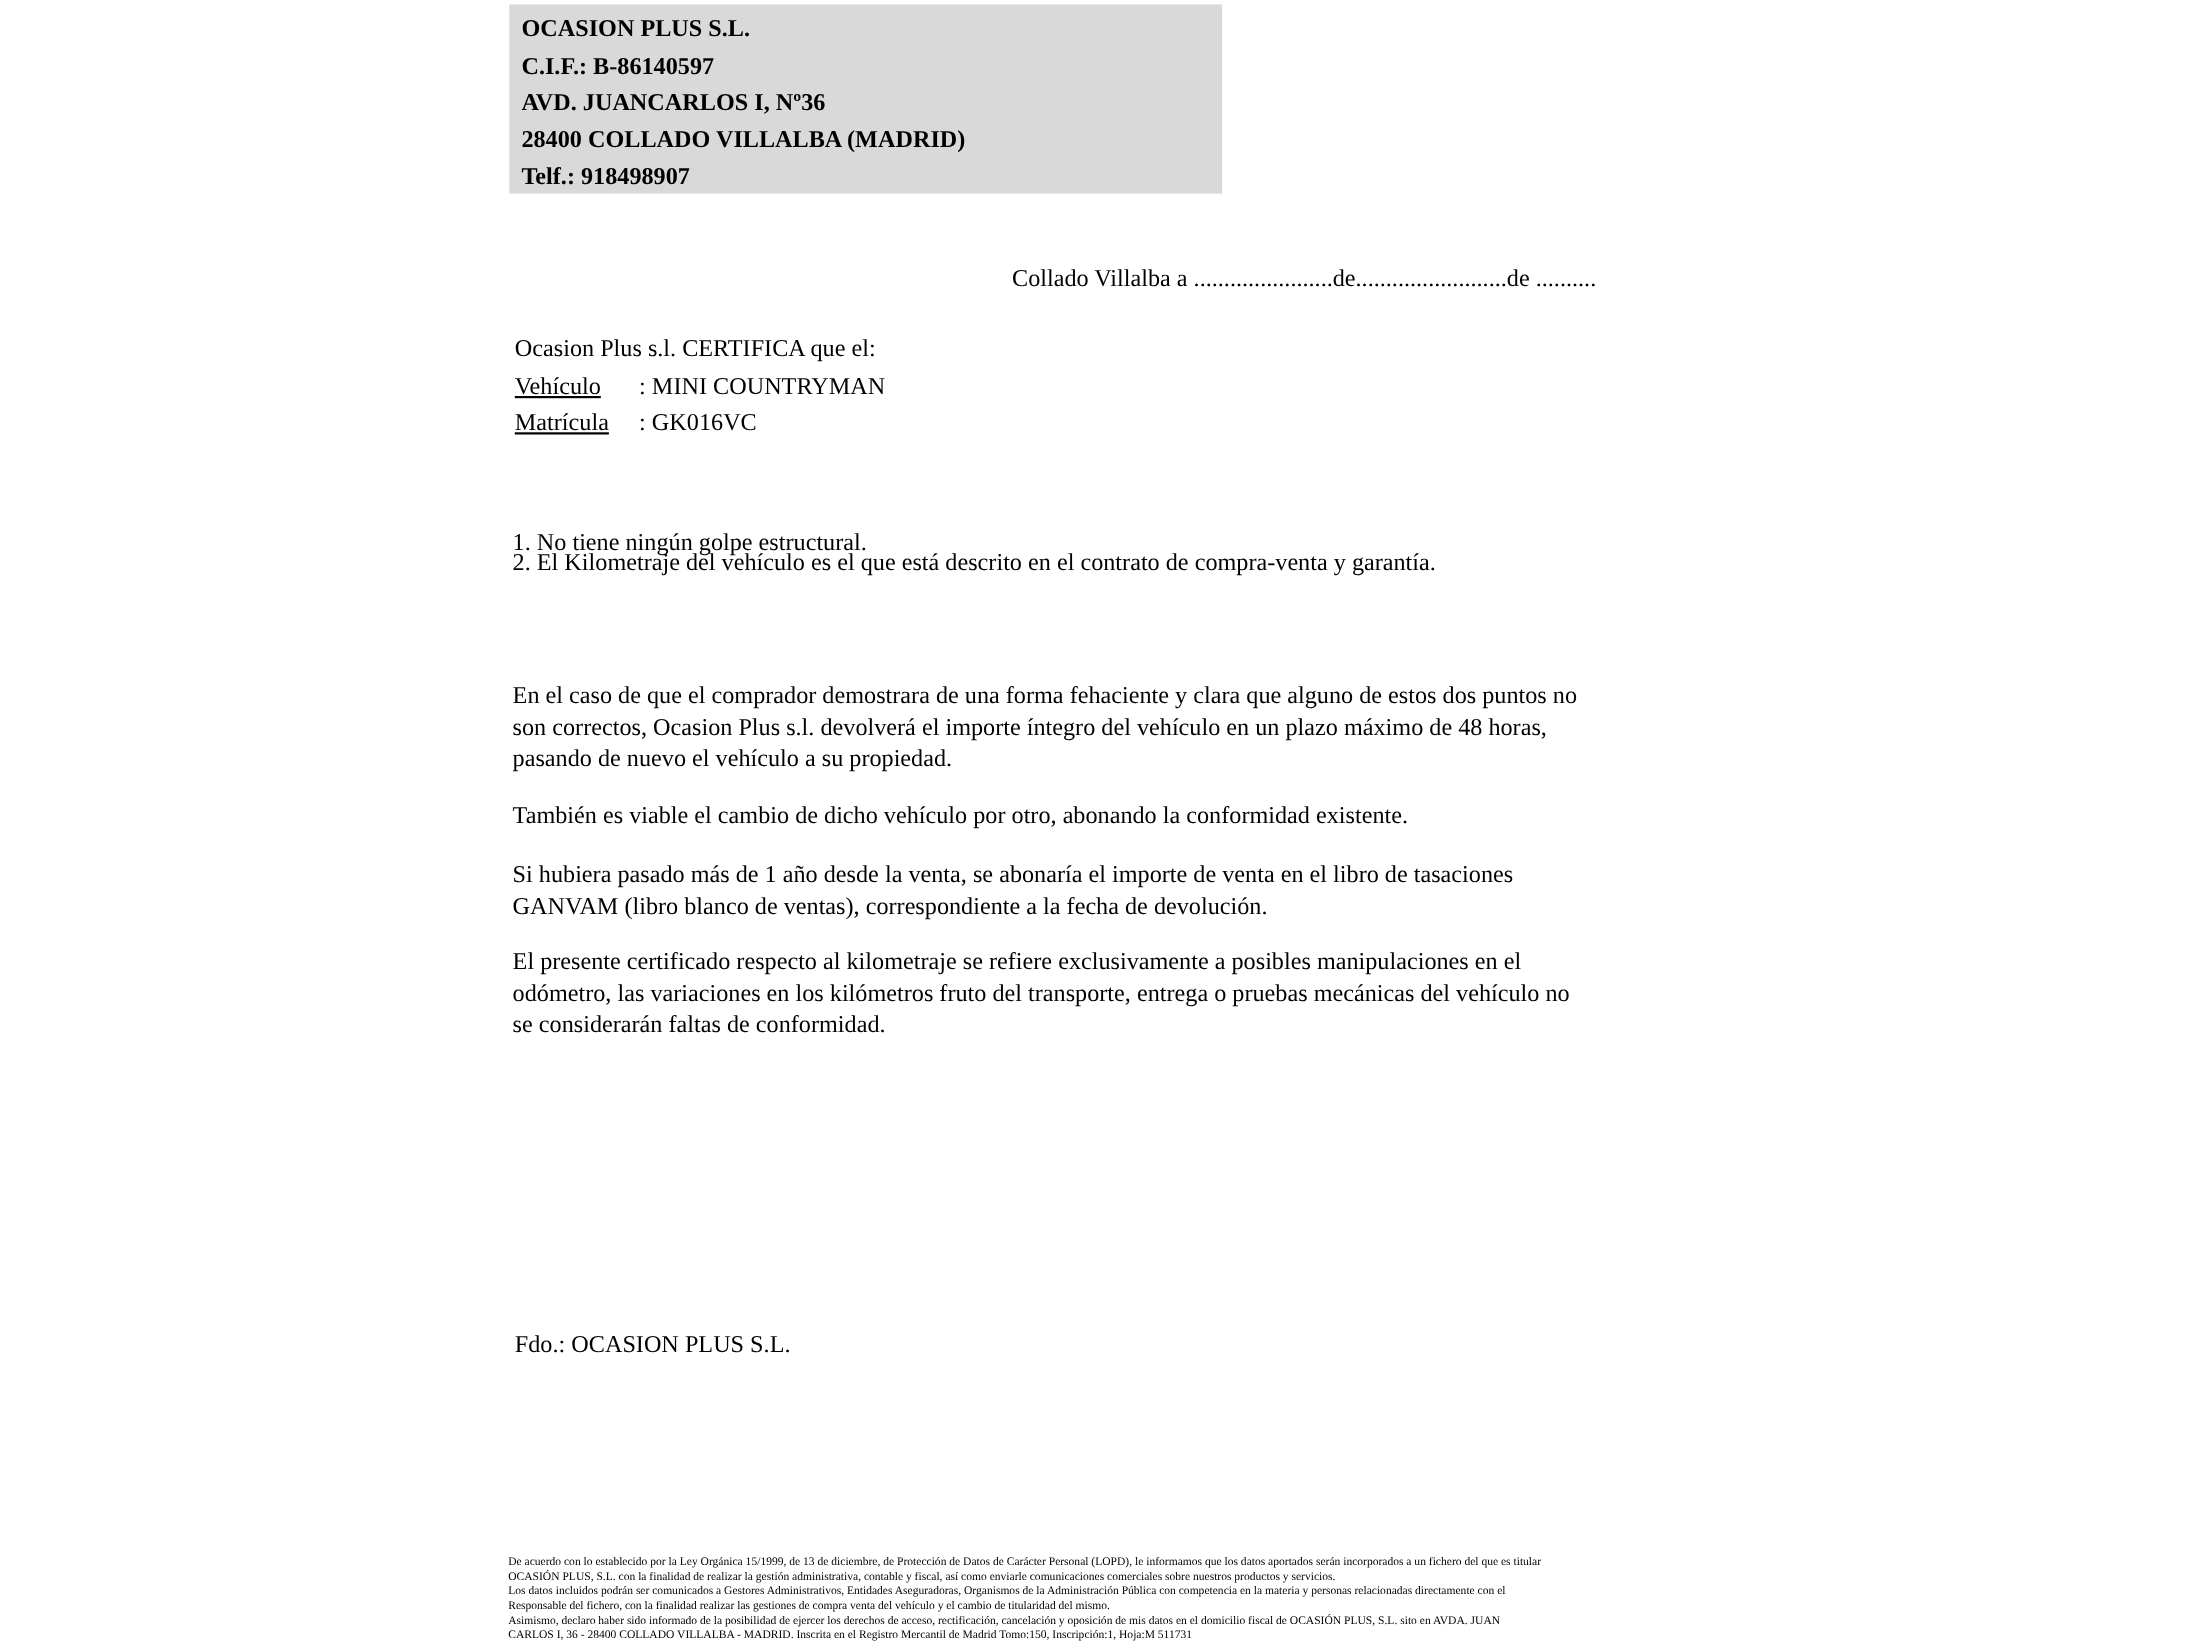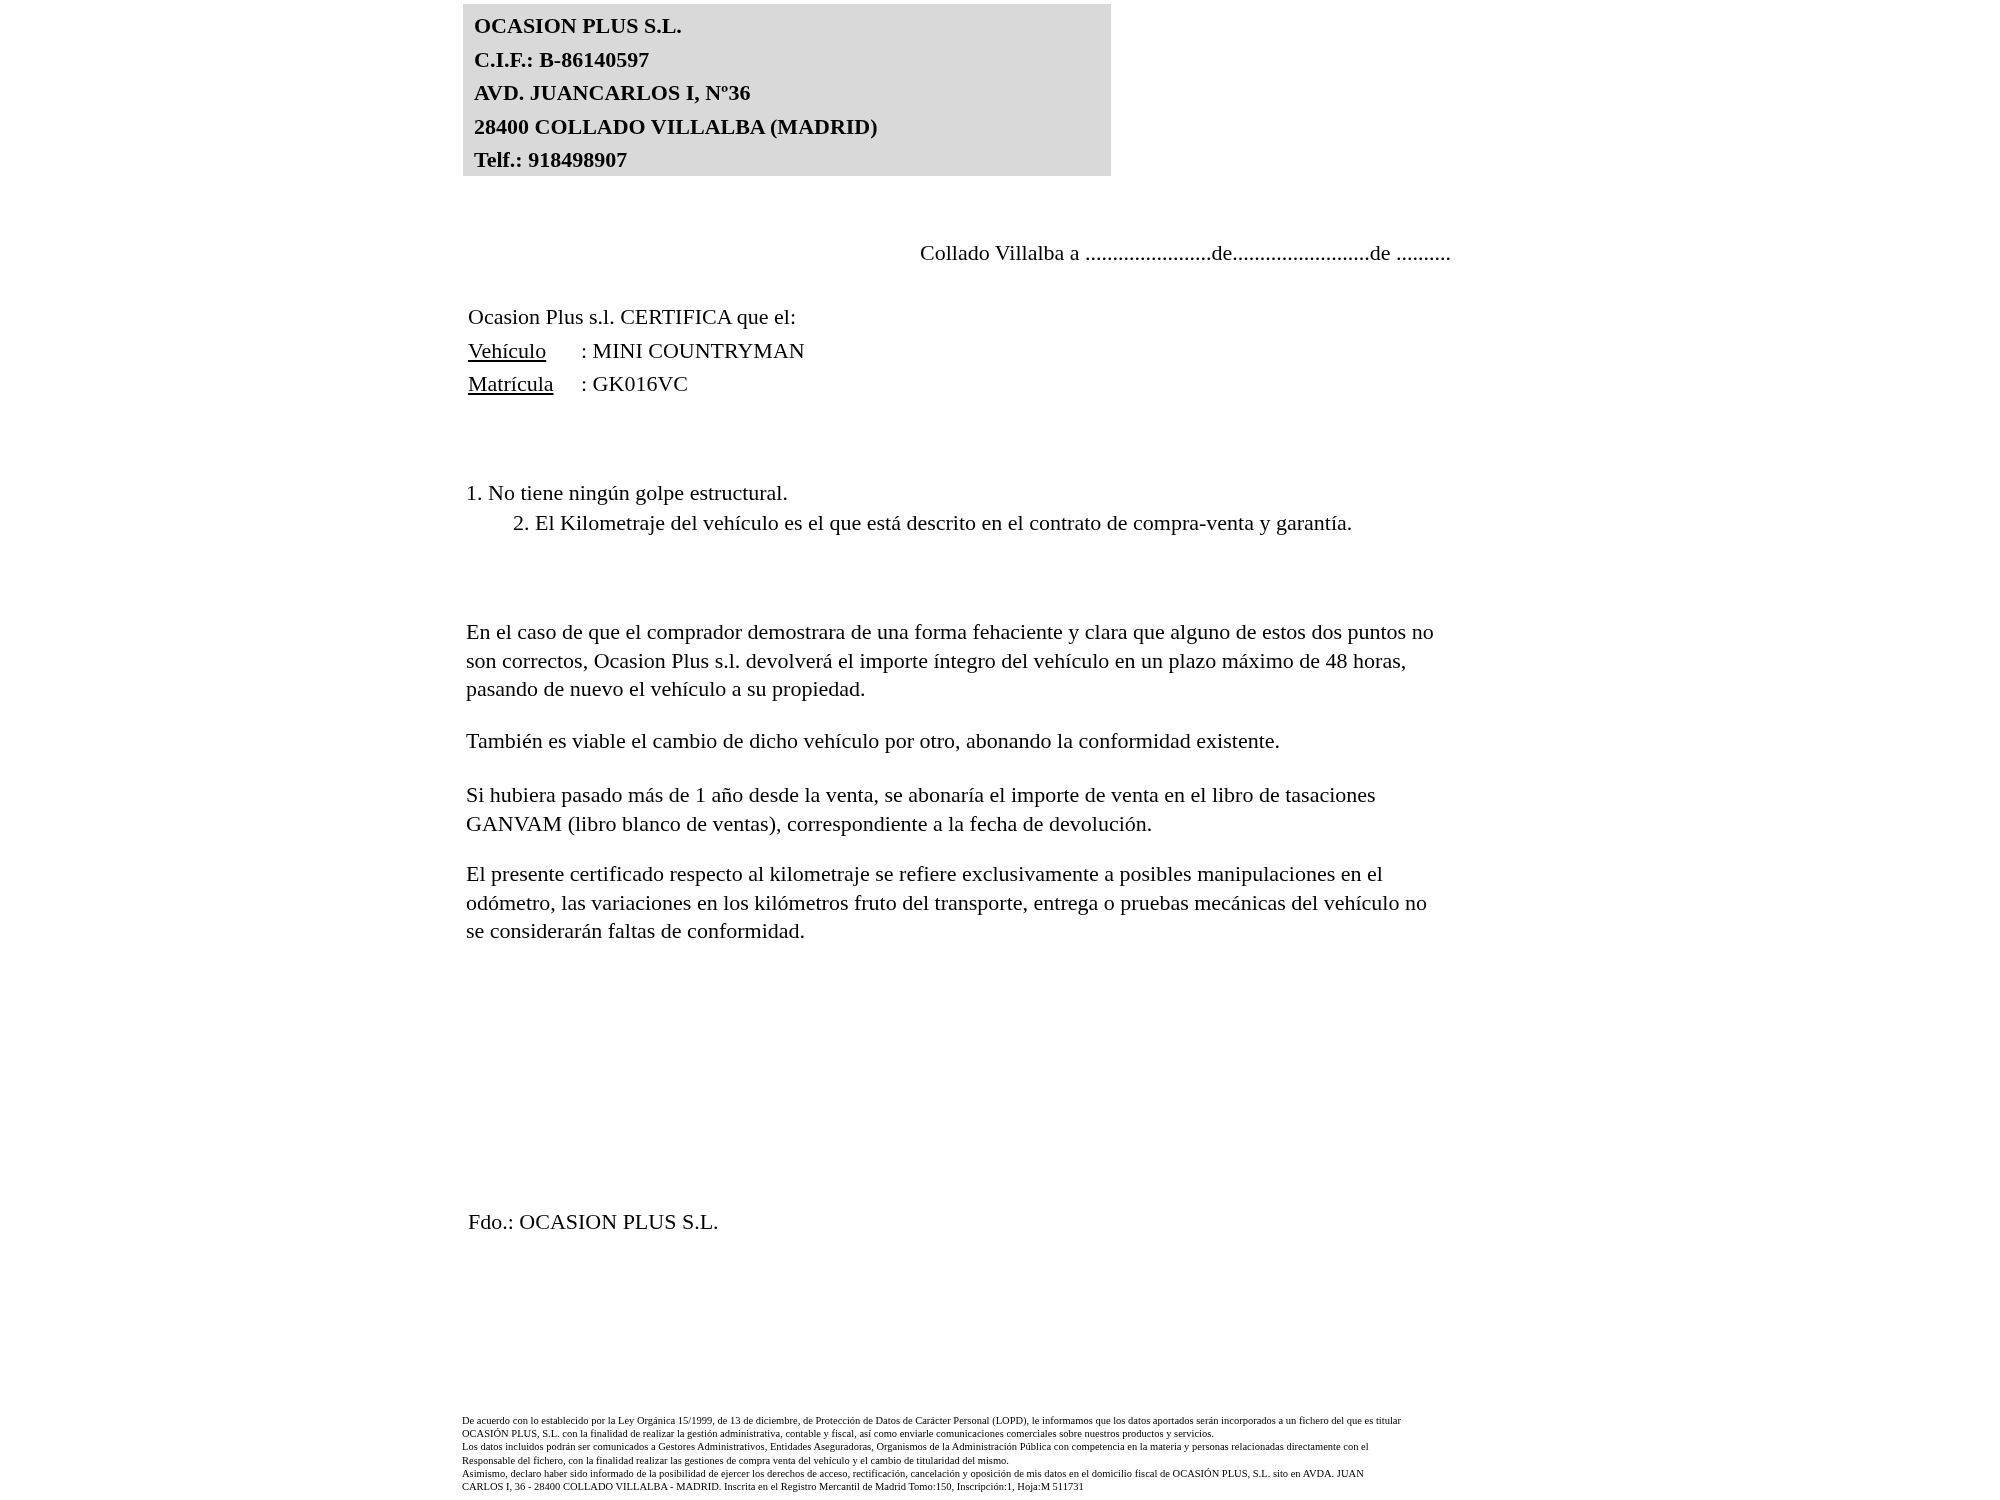--- a/index.html
+++ b/index.html
@@ -53,21 +53,21 @@
   .field-label-slot span { text-decoration: underline; text-align: center; }
 
   
   .point {
     position: absolute;
     left: 466px;
     font-size: 22px;
     white-space: nowrap;
   }
   .point-1 { top: 480px; }
-  .point-2 { top: 510px; margin-left: 47px; }
+  .point-2 { top: 498px; }
 
   
   .para {
     position: absolute;
     left: 466px;
     width: 1105px;
     font-size: 22px;
     line-height: 28.5px;
   }
   .para-1 { top: 618px; }

